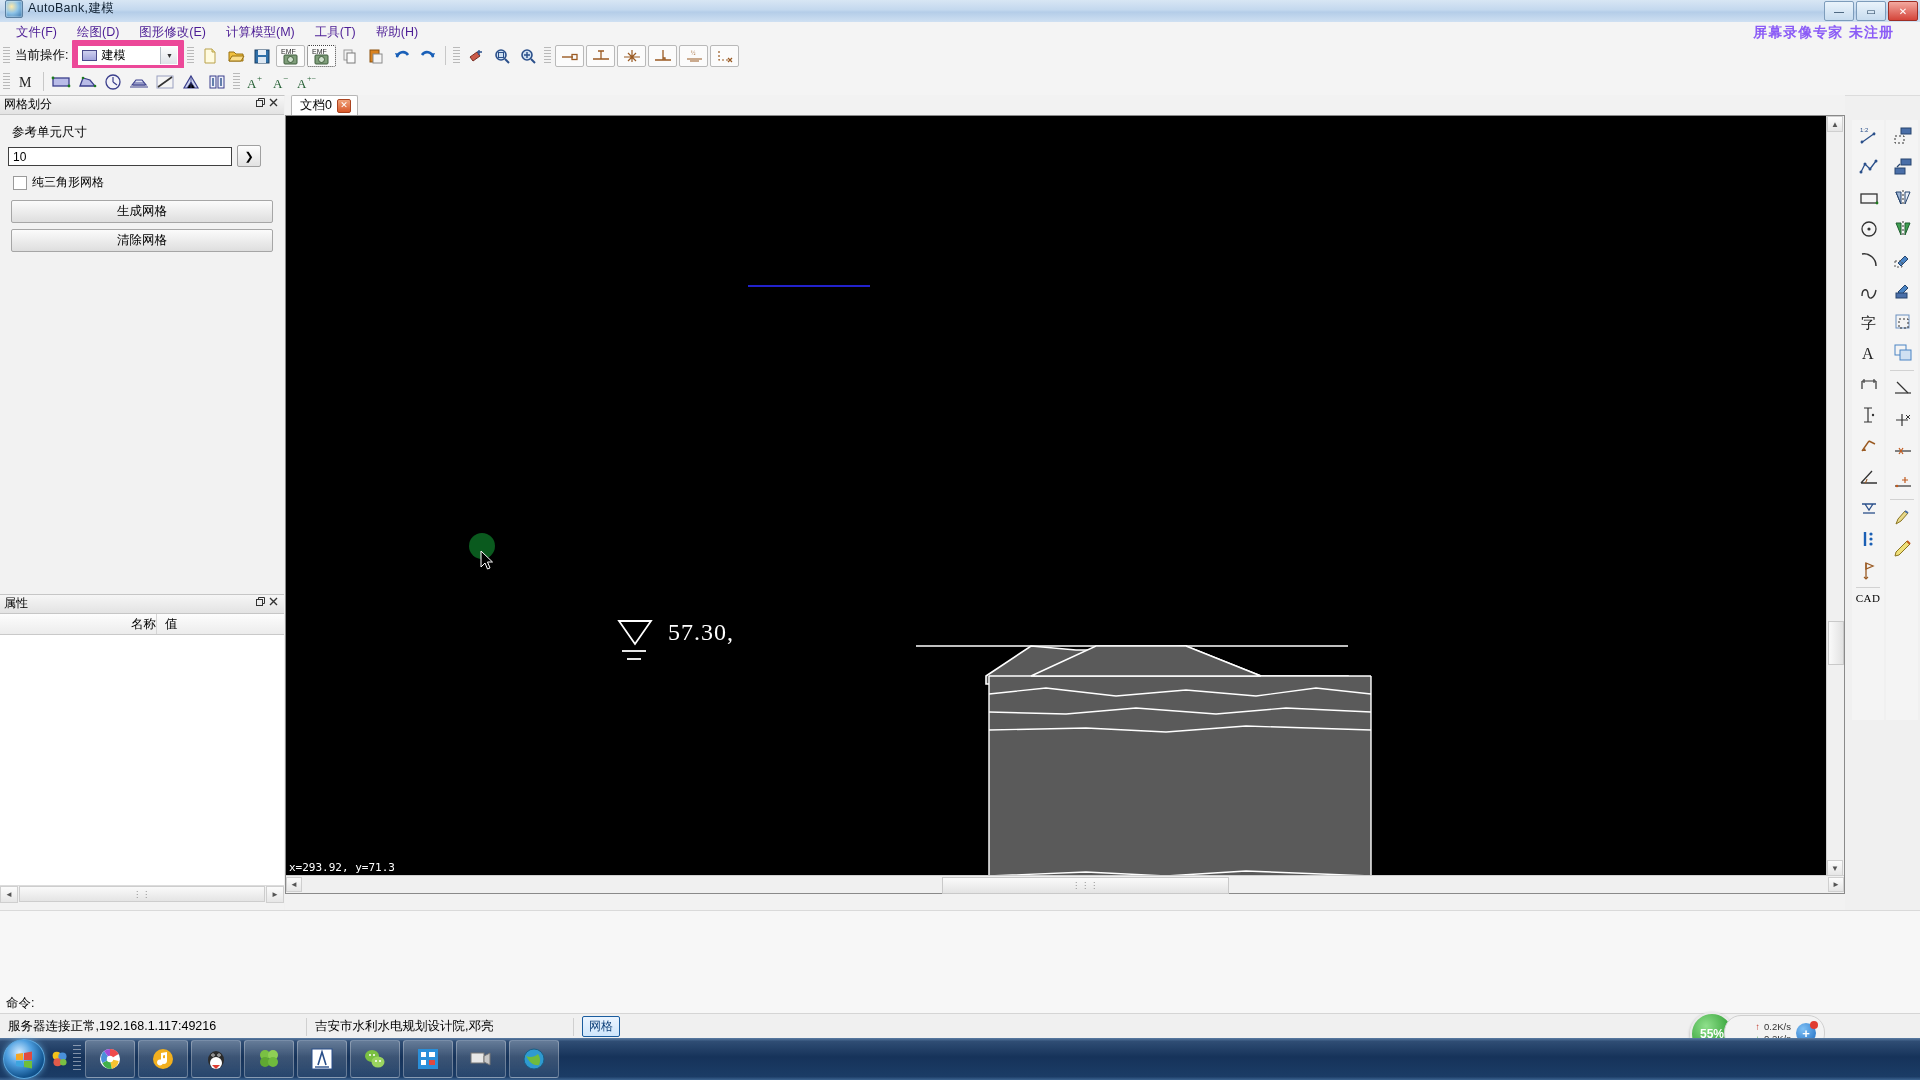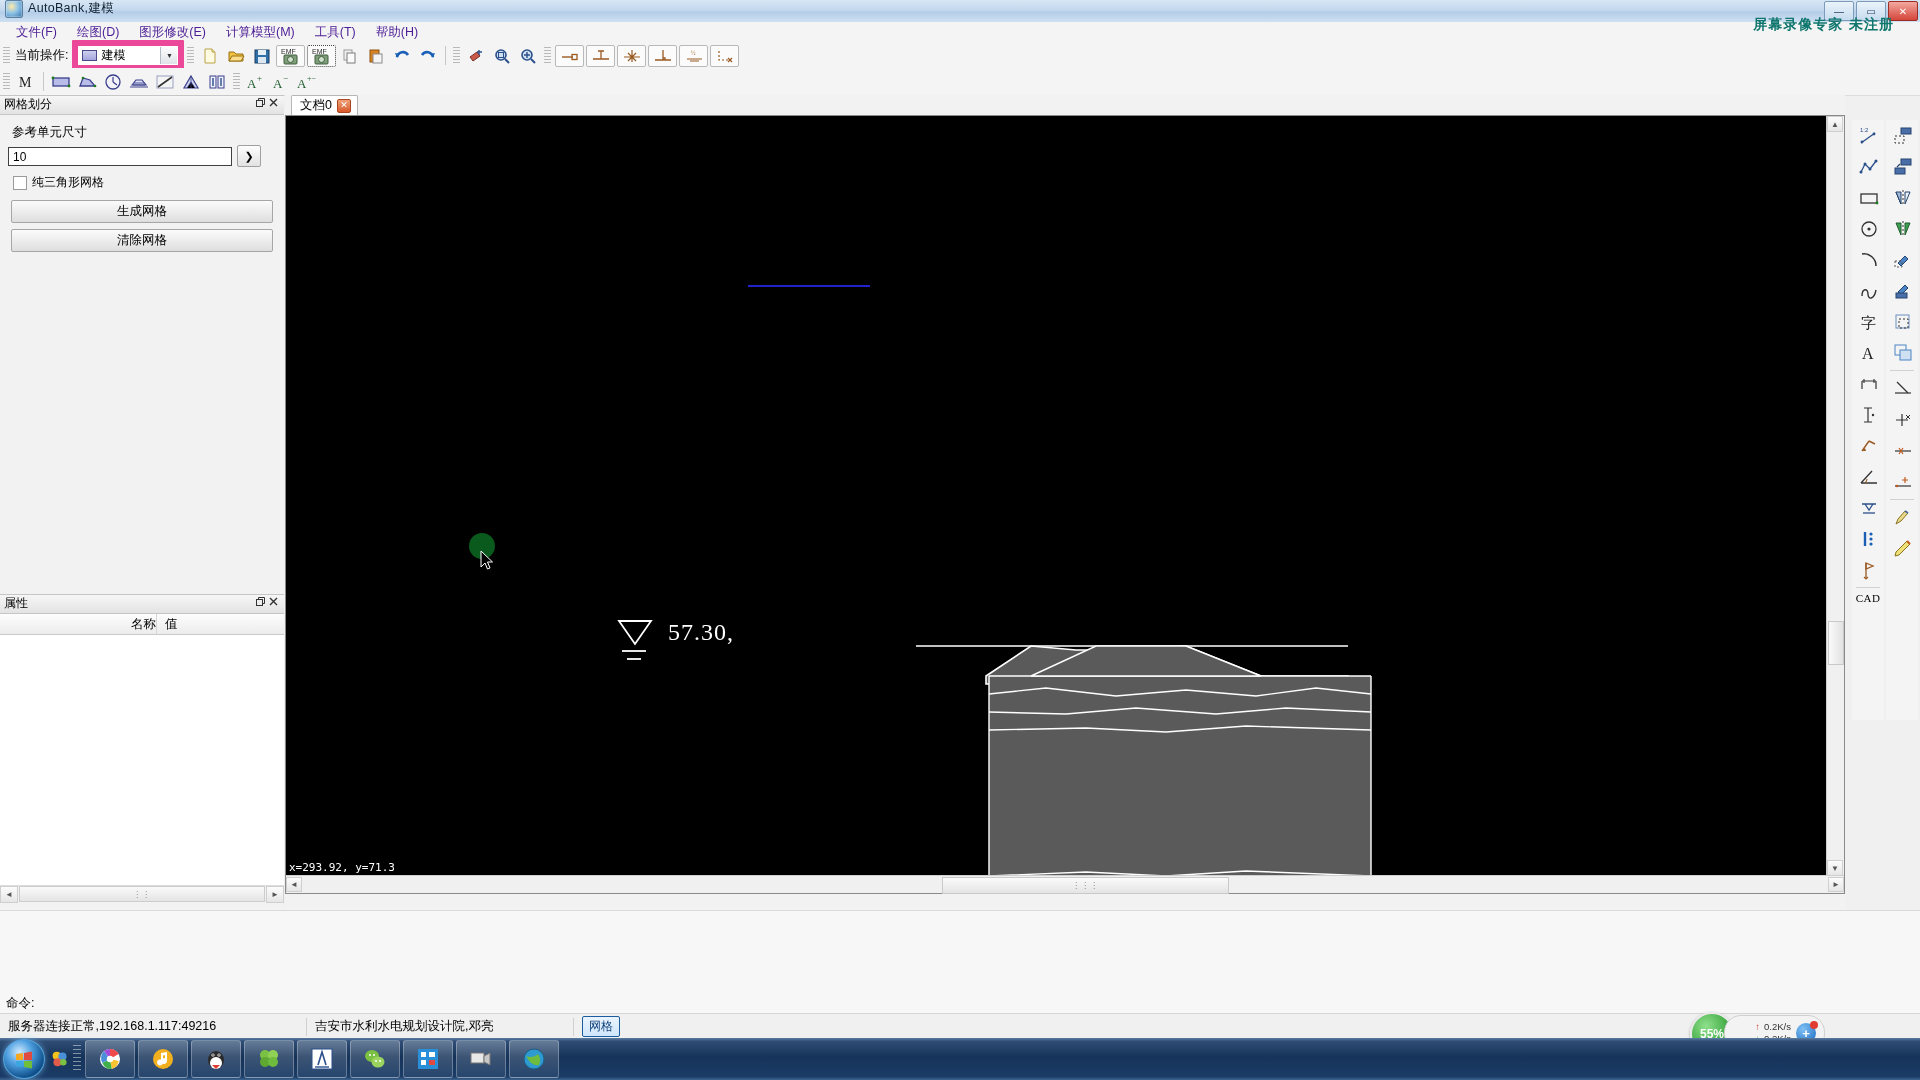--- a/index.html
+++ b/index.html
@@ -28,22 +28,22 @@
     display:flex;align-items:center;justify-content:center;font-size:10px;color:#26435e;}
   .wb.close{background:linear-gradient(180deg,#f3a9a0,#d4453a);border-color:#9c2e25;color:#fff;}
 
   
   .menubar{
     position:absolute;left:0;top:22px;width:1920px;height:21px;
     background:#f4f4f4;border-bottom:1px solid #dcdcdc;
     display:flex;align-items:center;padding-left:6px;
   }
   .menu-item{padding:2px 10px;font-size:12.5px;color:#4c1d95;cursor:default;}
-  .watermark{position:absolute;right:26px;top:16px;font-size:14px;font-weight:bold;
-    color:#0f766e;letter-spacing:1px;font-family:"DejaVu Sans",sans-serif;}
+  .watermark{position:absolute;right:26px;top:24px;font-size:14px;font-weight:bold;
+    color:#8b5cf6;letter-spacing:1px;font-family:"DejaVu Sans",sans-serif;}
 
   
   .tb{position:absolute;left:0;background:#f4f4f4;width:1920px;
      border-bottom:1px solid #dcdcdc;display:flex;align-items:center;}
   .tb1{top:43px;height:25px;}
   .tb2{top:68px;height:27px;}
   .grip{width:7px;height:18px;margin:0 3px;
     background:repeating-linear-gradient(180deg,#b9b9b9 0 1px,transparent 1px 3px);}
   .lbl{font-size:12.5px;margin:0 4px 0 2px;}
   .combo{width:100px;height:19px;border:6px solid #ec4899;background:#fff;

